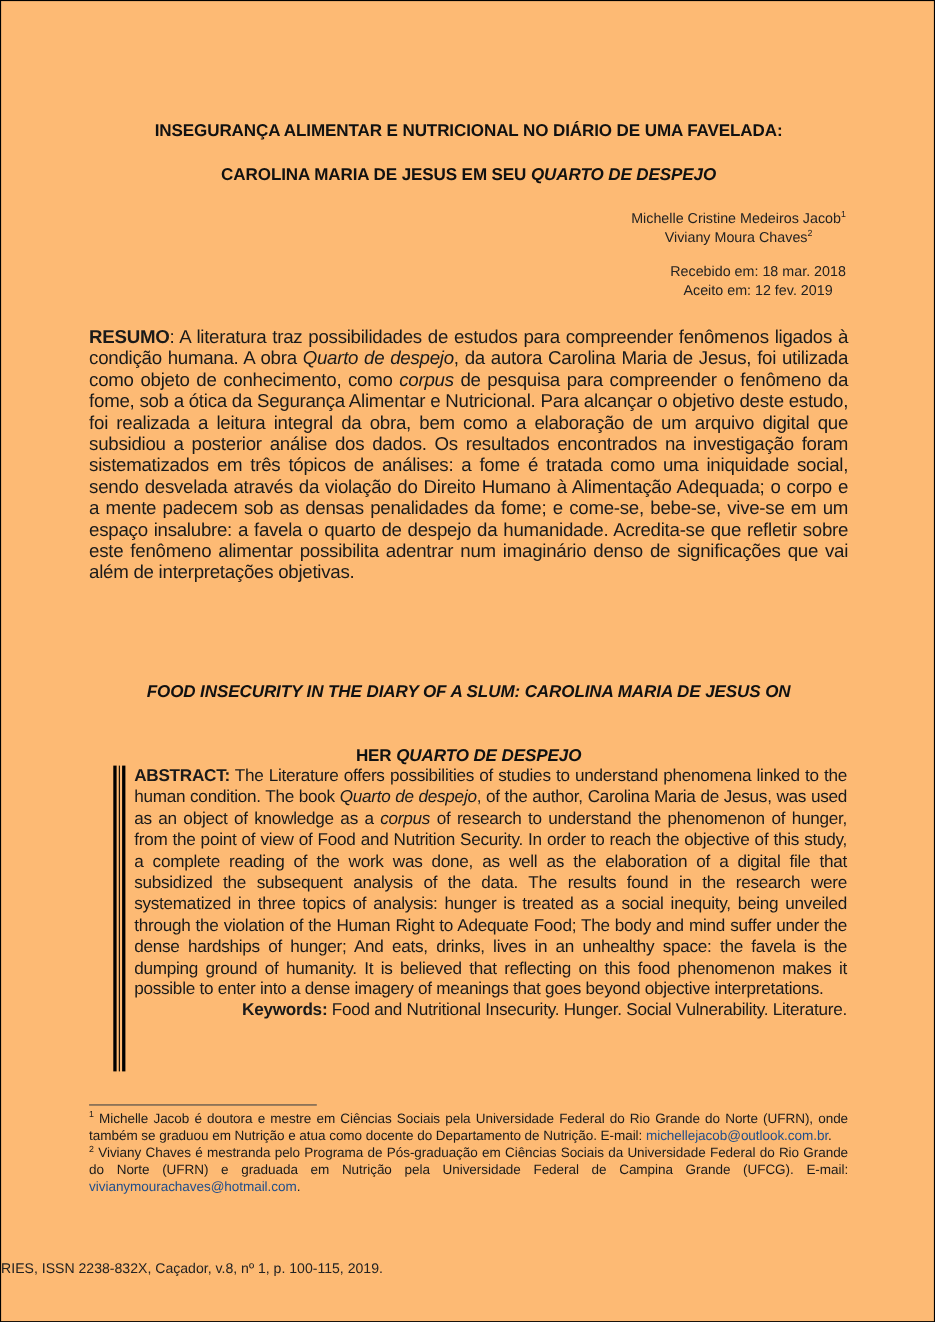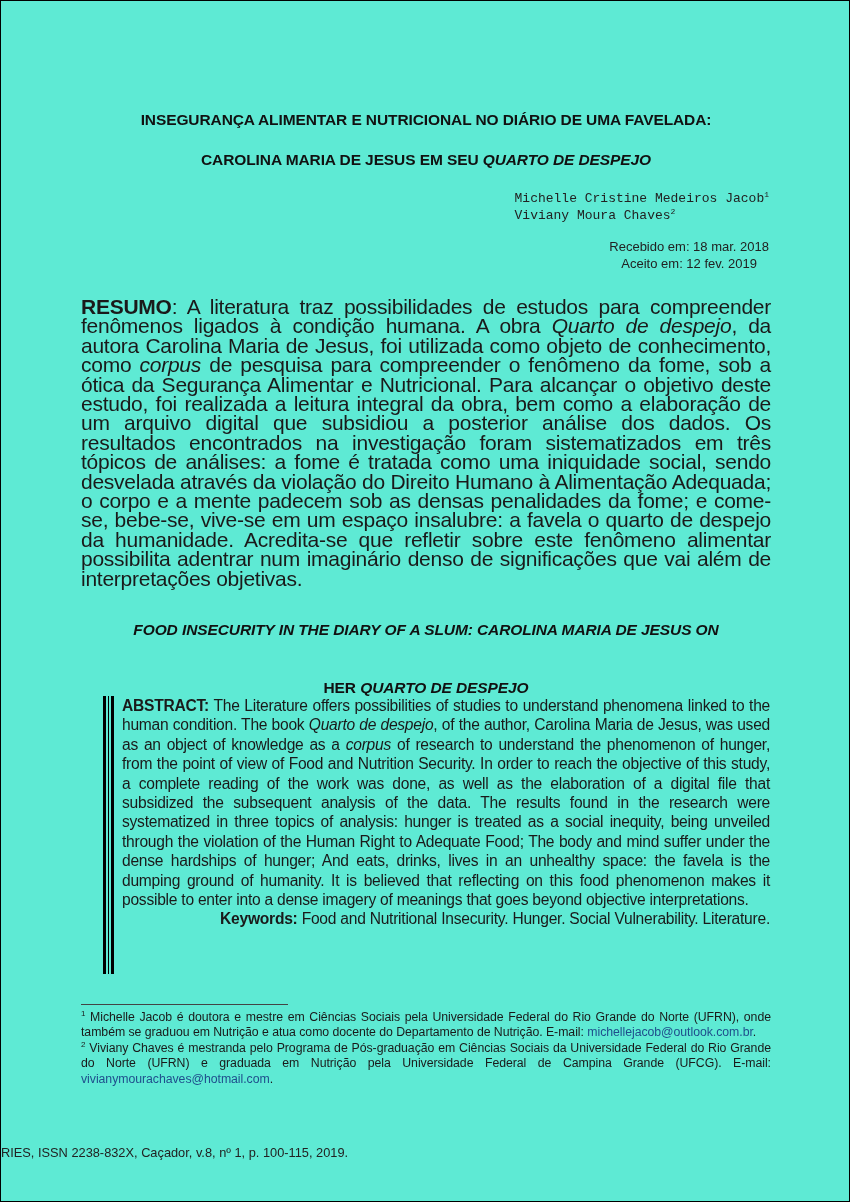--- a/index.html
+++ b/index.html
@@ -1,41 +1,41 @@
 <!DOCTYPE html>
 <html><head>
 <meta charset="utf-8">
 <style>
   html, body { margin: 0; padding: 0; background: #ffffff; }
   body { width: 850px; height: 1202px; position: relative; overflow: hidden; }
   .page {
     position: absolute; left: 0; top: 0; width: 848px; height: 1200px;
-    border: 1px solid #000; background: #5eead4;
+    border: 1px solid #000; background: #fdba74;
     font-family: "Liberation Sans", sans-serif; color: #1a1a1a;
   }
   .title {
     position: absolute; left: 80px; width: 690px; text-align: center;
     font-weight: bold; font-size: 15.5px; letter-spacing: -0.1px; color: #111;
   }
   .t1 { top: 110px; }
   .t2 { top: 150px; }
   .t3 { top: 620px; font-style: italic; }
   .t4 { top: 678px; }
   .authors {
-    position: absolute; right: 80px; top: 189px; text-align: left;
-    font-size: 13px; line-height: 17px; color: #222; font-family: Liberation Mono, monospace;
+    position: absolute; right: 80px; top: 189px; text-align: center;
+    font-size: 13px; line-height: 17px; color: #222;
   }
   .dates {
     position: absolute; right: 80px; top: 237px; text-align: center;
     font-size: 13px; line-height: 17px; color: #222;
   }
   sup { font-size: 8px; vertical-align: super; line-height: 0; }
   .resumo {
     position: absolute; left: 80px; top: 296px; width: 690px;
-    font-size: 21px; line-height: 19.4px; text-align: justify;
+    font-size: 17px; line-height: 19.4px; text-align: justify;
     letter-spacing: -0.25px; color: #1a1a1a;
   }
   .abstract-wrap {
     position: absolute; left: 100px; top: 695px; width: 670px; height: 278px;
   }
   .bar { position: absolute; top: 0; bottom: 0; background: #000; }
   .bar1 { left: 2px; width: 3px; }
   .bar2 { left: 7px; width: 1px; }
   .bar3 { left: 10px; width: 3px; }
   .abstract {

